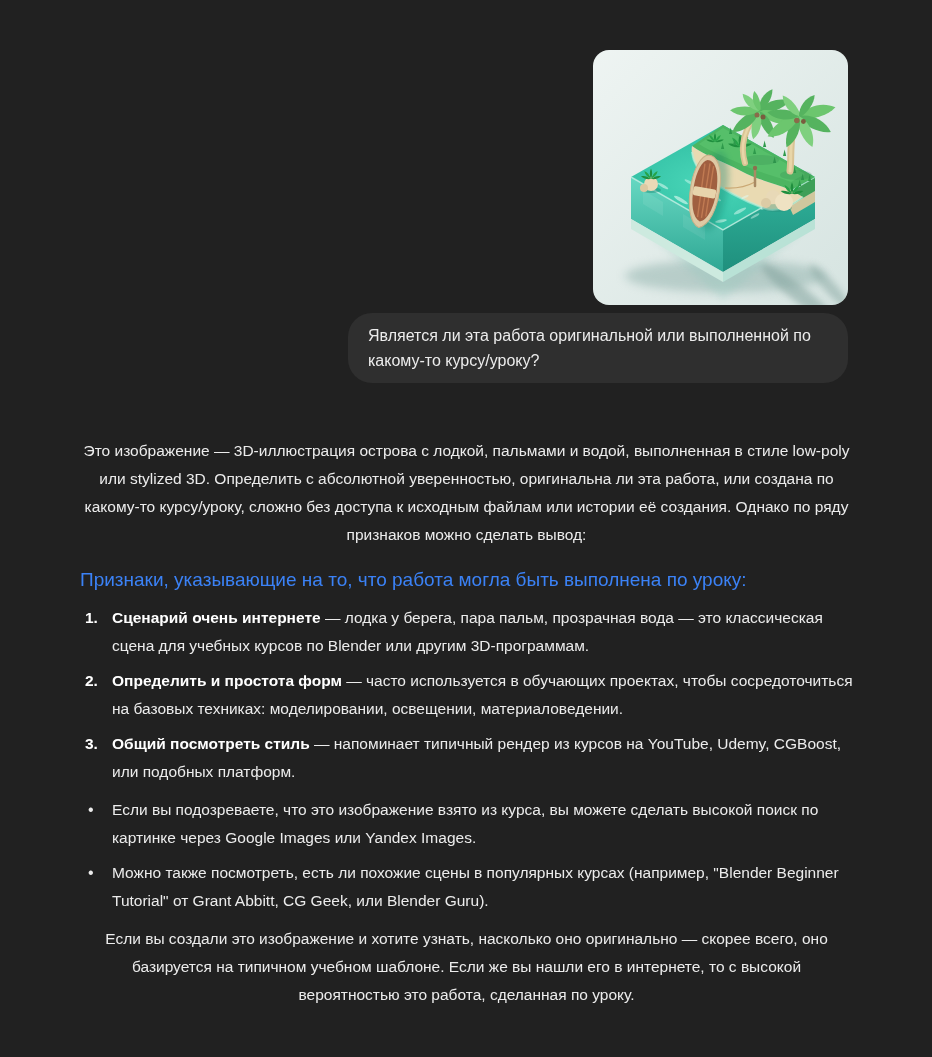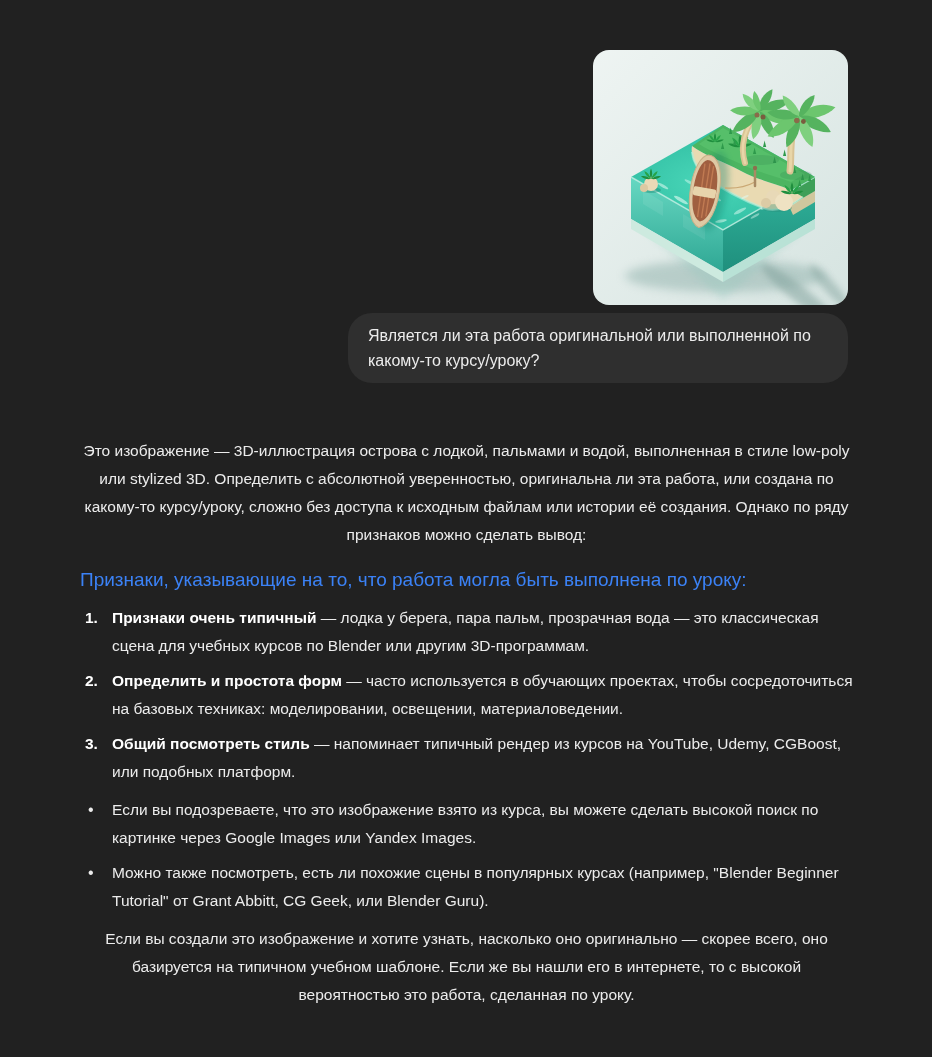--- a/index.html
+++ b/index.html
@@ -229,21 +229,21 @@
   <p>Является ли эта работа оригинальной или выполненной по какому-то курсу/уроку?</p>
 </div>
 
 <div class="assistant">
   <p>Это изображение — 3D-иллюстрация острова с лодкой, пальмами и водой, выполненная в стиле low-poly или stylized 3D. Определить с абсолютной уверенностью, оригинальна ли эта работа, или создана по какому-то курсу/уроку, сложно без доступа к исходным файлам или истории её создания. Однако по ряду признаков можно сделать вывод:</p>
 
   <h3>Признаки, указывающие на то, что работа могла быть выполнена по уроку:</h3>
   <ol>
     <li>
       <span class="num-marker">1.</span>
-      <span><span class="lead">Признаки очень типичный</span><span> — лодка у берега, пара пальм, прозрачная вода — это классическая сцена для учебных курсов по Blender или другим 3D-программам.</span></span>
+      <span><span class="lead">Сценарий очень интернете</span><span> — лодка у берега, пара пальм, прозрачная вода — это классическая сцена для учебных курсов по Blender или другим 3D-программам.</span></span>
     </li>
     <li>
       <span class="num-marker">2.</span>
       <span><span class="lead">Определить и простота форм</span><span> — часто используется в обучающих проектах, чтобы сосредоточиться на базовых техниках: моделировании, освещении, материаловедении.</span></span>
     </li>
     <li>
       <span class="num-marker">3.</span>
       <span><span class="lead">Общий посмотреть стиль</span><span> — напоминает типичный рендер из курсов на YouTube, Udemy, CGBoost, или подобных платформ.</span></span>
     </li>
   </ol>

